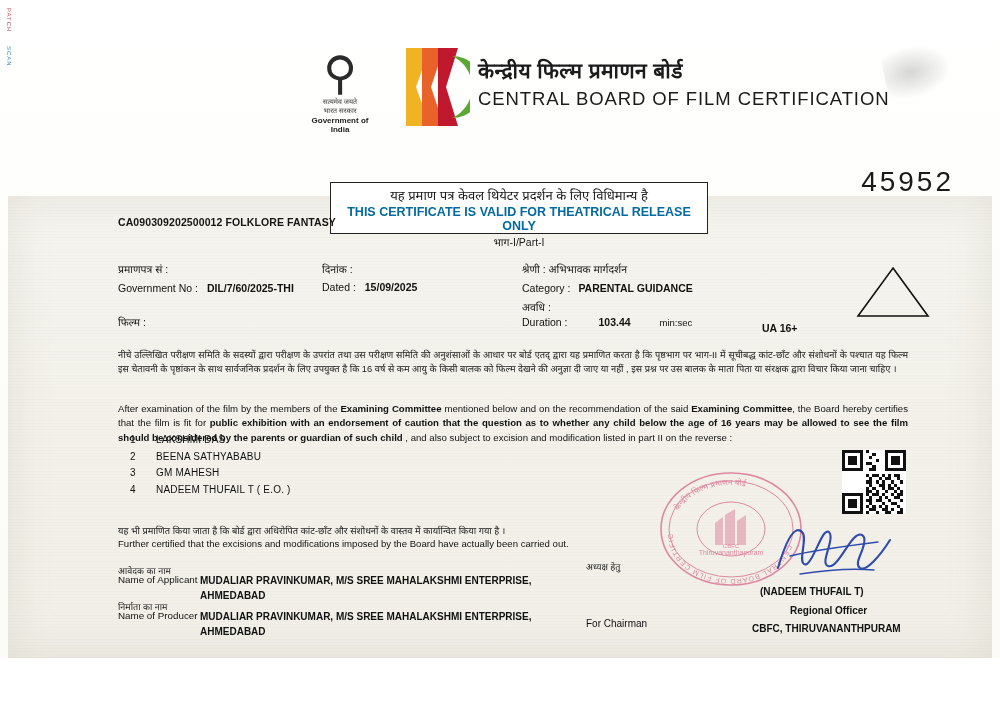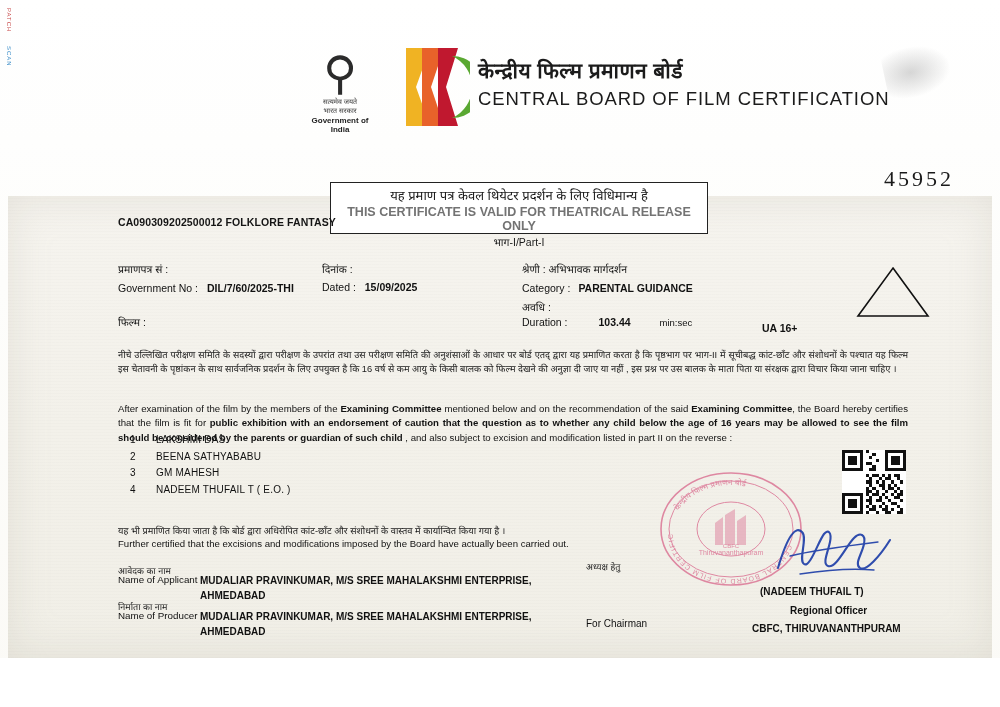--- a/index.html
+++ b/index.html
@@ -56,37 +56,37 @@
 
   .cbfc-logo { position:absolute; left:400px; top:0px; width:70px; height:86px; }
   .cbfc-logo svg { display:block; }
 
   .cbfc-text { position:absolute; left:478px; top:12px; }
   .cbfc-hi { font-size:21px; font-weight:bold; color:#1b1b1b; letter-spacing:.4px; }
   .cbfc-en { font-size:18.5px; color:#1b1b1b; letter-spacing:.9px; margin-top:4px;}
 
   .serial{
     position:absolute; right:46px; top:166px;
-    font-family:Liberation Serif, serif;
-    font-size:22px; letter-spacing:3px; color:#1a1a1a;text-align:center;
+    font-family:Liberation Sans, sans-serif;
+    font-size:28px; letter-spacing:3px; color:#1a1a1a;text-align:center;
   }
   .smudge{
     position:absolute; left:884px; top:46px; width:66px; height:50px;
     background:radial-gradient(ellipse at 40% 50%, rgba(120,120,120,.30), rgba(160,160,160,.08) 60%, rgba(255,255,255,0) 72%);
     transform:rotate(-12deg);
   }
 
   
   .valid-box{
     position:absolute; left:330px; top:182px; width:378px; height:52px;
     border:1.4px solid #222; background:#ffffff;
     text-align:center; padding-top:3px;
   }
   .valid-hi{ font-size:13px; color:#1a1a1a; }
-  .valid-en{ font-size:12.5px; font-weight:bold; color:#737373; margin-top:1px;}
+  .valid-en{ font-size:12.5px; font-weight:bold; color:#0369a1; margin-top:1px;}
   .valid-part{ font-size:10.5px; color:#1a1a1a; margin-top:2px;}
 
   .cert-code{
     position:absolute; left:118px; top:216px;
     font-size:10.5px; font-weight:bold; color:#141414; letter-spacing:.1px;
   }
 
   
   .fld { position:absolute; font-size:10.5px; color:#141414; }
   .lbl-en{ font-size:10.5px; color:#111; }

